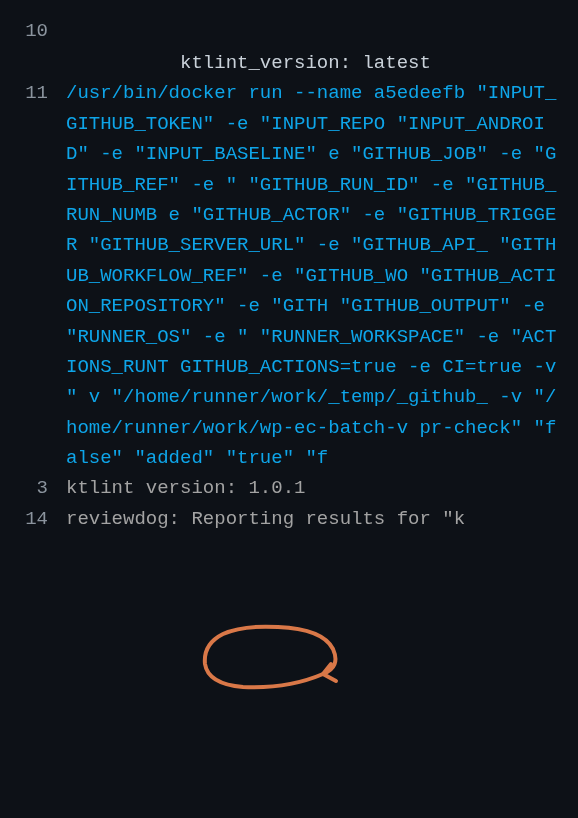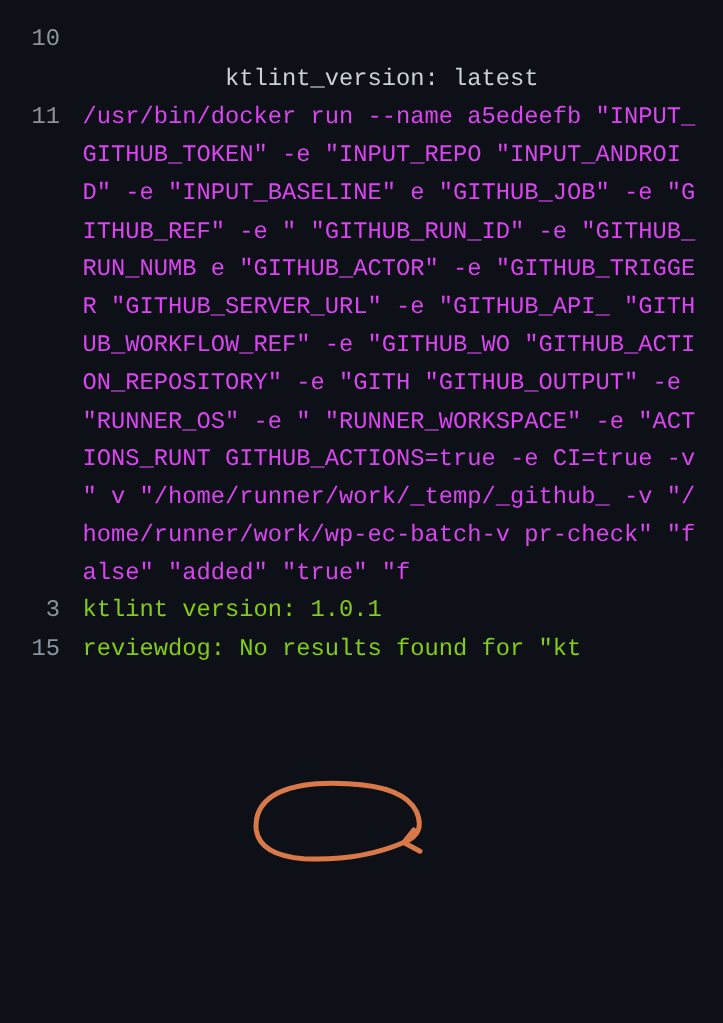--- a/index.html
+++ b/index.html
@@ -34,24 +34,24 @@
       padding-right: 18px;
       user-select: none;
     }
     .line-content {
       flex: 1;
       white-space: pre-wrap;
       word-break: break-all;
       overflow: hidden;
     }
     .blue-text {
-      color: #d946ef;
+      color: #0ea5e9;
     }
     .gray-text {
-      color: #84cc16;
+      color: #a3a3a3;
     }
     .white-text {
       color: #c9d1d9;
       margin-top: 32px;
     }
     .annotation {
       position: absolute;
       pointer-events: none;
       z-index: 10;
     }
@@ -77,22 +77,22 @@
   </div>
   <div class="log-line">
     <span class="line-number">11</span>
     <span class="line-content blue-text">/usr/bin/docker run --name a5edeefb "INPUT_GITHUB_TOKEN" -e "INPUT_REPO "INPUT_ANDROID" -e "INPUT_BASELINE" e "GITHUB_JOB" -e "GITHUB_REF" -e " "GITHUB_RUN_ID" -e "GITHUB_RUN_NUMB e "GITHUB_ACTOR" -e "GITHUB_TRIGGER "GITHUB_SERVER_URL" -e "GITHUB_API_ "GITHUB_WORKFLOW_REF" -e "GITHUB_WO "GITHUB_ACTION_REPOSITORY" -e "GITH "GITHUB_OUTPUT" -e "RUNNER_OS" -e " "RUNNER_WORKSPACE" -e "ACTIONS_RUNT GITHUB_ACTIONS=true -e CI=true -v " v "/home/runner/work/_temp/_github_ -v "/home/runner/work/wp-ec-batch-v pr-check" "false" "added" "true" "f</span>
   </div>
   <div class="log-line">
     <span class="line-number">3</span>
     <span class="line-content gray-text">ktlint version: 1.0.1</span>
   </div>
   <div class="log-line">
-    <span class="line-number">15</span>
-    <span class="line-content gray-text">reviewdog: No results found for "kt</span>
+    <span class="line-number">14</span>
+    <span class="line-content gray-text">reviewdog: Reporting results for "k</span>
   </div>
 </div>
 
 <div class="annotation circle-annotation">
   <svg viewBox="0 0 155 75" xmlns="http://www.w3.org/2000/svg">
     <path d="M 30 15 Q 10 25, 12 45 Q 15 65, 50 68 Q 95 70, 130 55 Q 148 48, 140 30 Q 130 10, 85 8 Q 50 6, 30 15" fill="none" stroke="#d97848" stroke-width="4" stroke-linecap="round" stroke-linejoin="round"></path>
     <path d="M 130 55 L 143 62 M 130 55 L 138 45" fill="none" stroke="#d97848" stroke-width="4" stroke-linecap="round"></path>
   </svg>
 </div>
 

